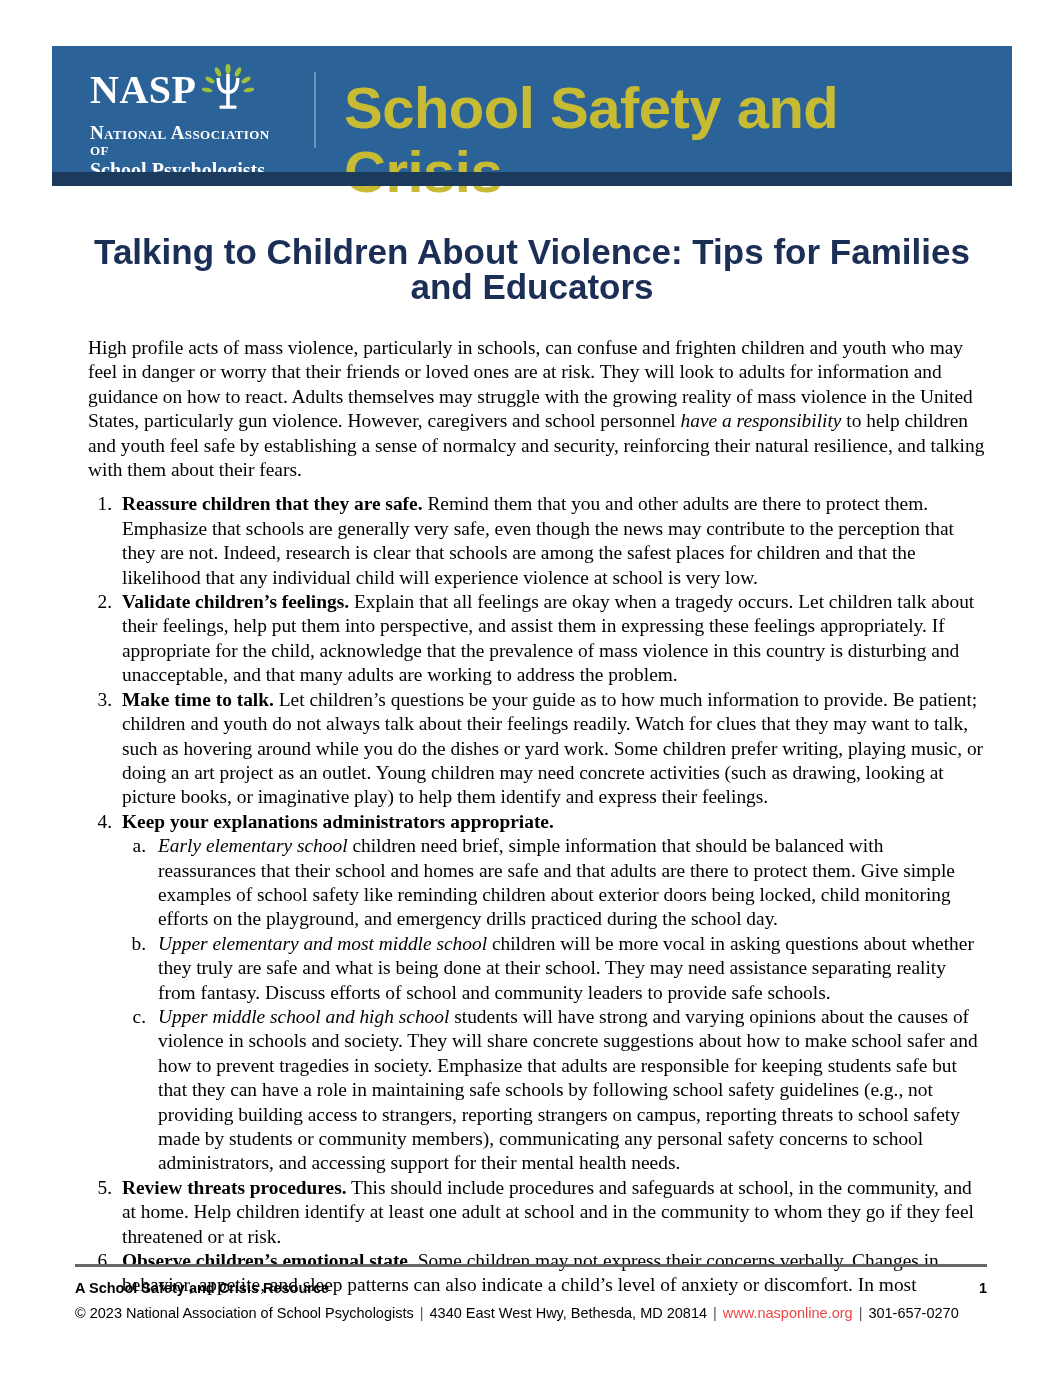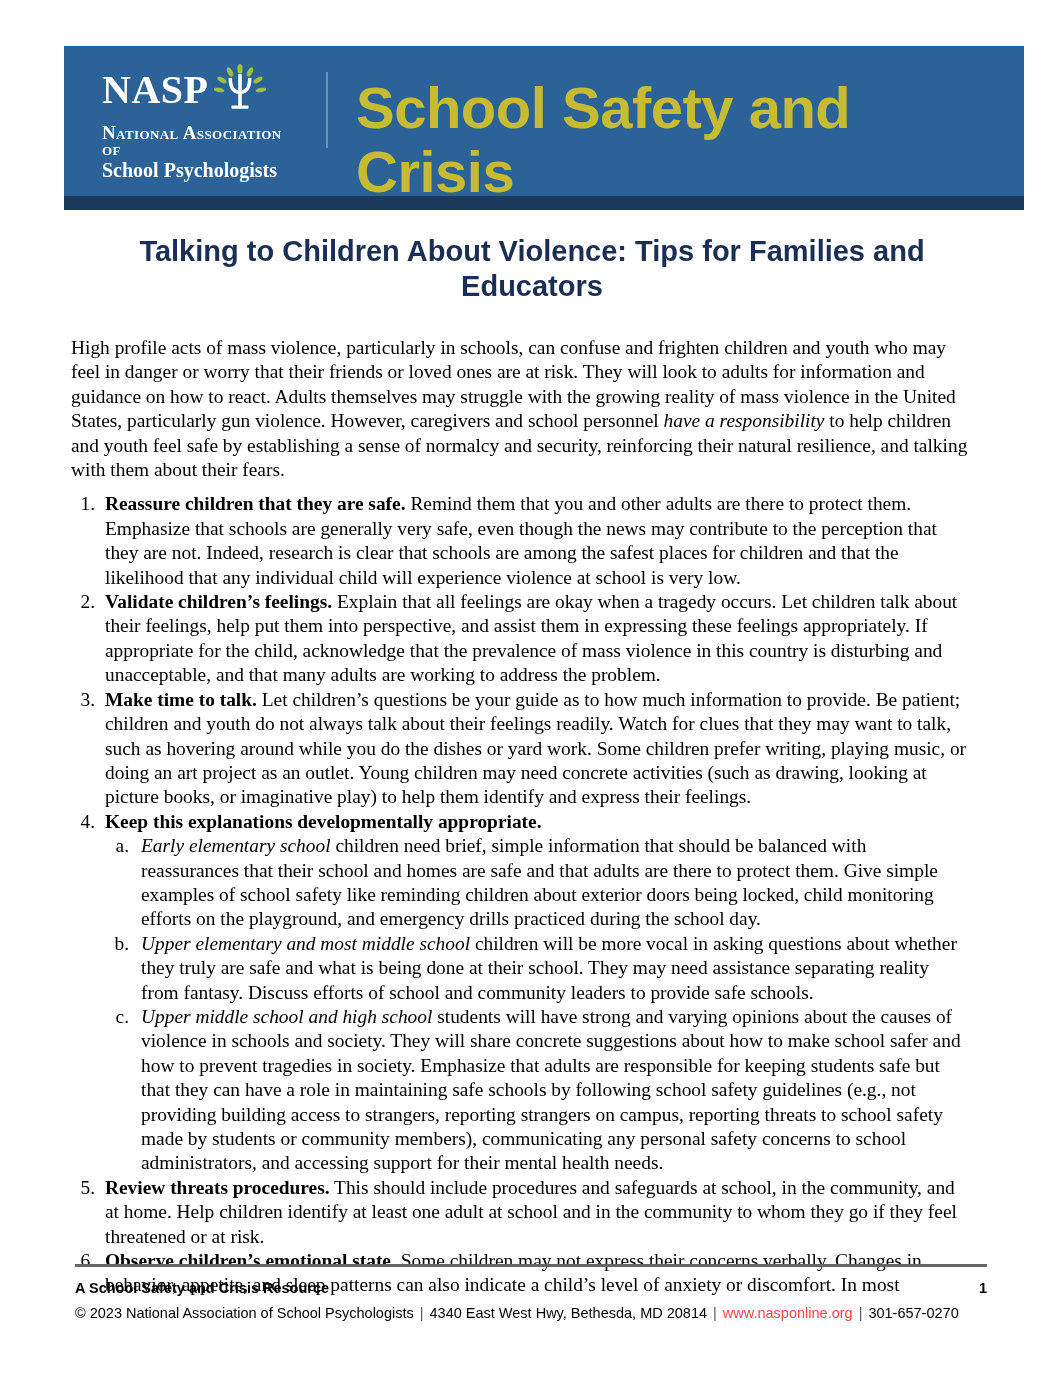--- a/index.html
+++ b/index.html
@@ -15,23 +15,22 @@
     position: relative;
     overflow: hidden;
   }
 
   
   .banner {
     position: absolute;
     left: 52px;
     top: 46px;
     width: 960px;
-    height: 164px;
+    height: 140px;
     background: #2b6399;
-    margin-left: 12px;
   }
   .banner-inner {
     position: relative;
     width: 100%;
     height: 100%;
   }
   .banner-bottom-bar {
     position: absolute;
     left: 0;
     bottom: 0;
@@ -104,29 +103,29 @@
 
   
   .page-title {
     position: absolute;
     left: 90px;
     top: 234px;
     width: 884px;
     text-align: center;
     font-family: "Liberation Sans", "DejaVu Sans", sans-serif;
     font-weight: bold;
-    font-size: 29px;
+    font-size: 35px;
     line-height: 35px;
     color: #1b2f56;
   }
 
   
   .content {
     position: absolute;
-    left: 71px;
+    left: 88px;
     top: 336px;
     width: 898px;
     font-size: 19.4px;
     line-height: 24.4px;
     text-align: left;
   }
   .intro {
     margin: 0 0 10px 0;
   }
   .lead { font-weight: bold; margin-top: 24px; }
@@ -259,21 +258,21 @@
 
     <li>
       <span class="marker">2.</span><span class="lead">Validate children’s feelings.</span><span> Explain that all feelings are okay when a tragedy occurs. Let children talk about their feelings, help put them into perspective, and assist them in expressing these feelings appropriately. If appropriate for the child, acknowledge that the prevalence of mass violence in this country is disturbing and unacceptable, and that many adults are working to address the problem.</span>
     </li>
 
     <li>
       <span class="marker">3.</span><span class="lead">Make time to talk.</span><span> Let children’s questions be your guide as to how much information to provide. Be patient; children and youth do not always talk about their feelings readily. Watch for clues that they may want to talk, such as hovering around while you do the dishes or yard work. Some children prefer writing, playing music, or doing an art project as an outlet. Young children may need concrete activities (such as drawing, looking at picture books, or imaginative play) to help them identify and express their feelings.</span>
     </li>
 
     <li>
-      <span class="marker">4.</span><span class="lead">Keep this explanations developmentally appropriate.</span><span></span>
+      <span class="marker">4.</span><span class="lead">Keep your explanations administrators appropriate.</span><span></span>
 
       <ol class="sub-list">
         <li>
           <span class="marker">a.</span><span class="ital">Early elementary school</span><span> children need brief, simple information that should be balanced with reassurances that their school and homes are safe and that adults are there to protect them. Give simple examples of school safety like reminding children about exterior doors being locked, child monitoring efforts on the playground, and emergency drills practiced during the school day.</span>
         </li>
         <li>
           <span class="marker">b.</span><span class="ital">Upper elementary and most middle school</span><span> children will be more vocal in asking questions about whether they truly are safe and what is being done at their school. They may need assistance separating reality from fantasy. Discuss efforts of school and community leaders to provide safe schools.</span>
         </li>
         <li>
           <span class="marker">c.</span><span class="ital">Upper middle school and high school</span><span> students will have strong and varying opinions about the causes of violence in schools and society. They will share concrete suggestions about how to make school safer and how to prevent tragedies in society. Emphasize that adults are responsible for keeping students safe but that they can have a role in maintaining safe schools by following school safety guidelines (e.g., not providing building access to strangers, reporting strangers on campus, reporting threats to school safety made by students or community members), communicating any personal safety concerns to school administrators, and accessing support for their mental health needs.</span>

